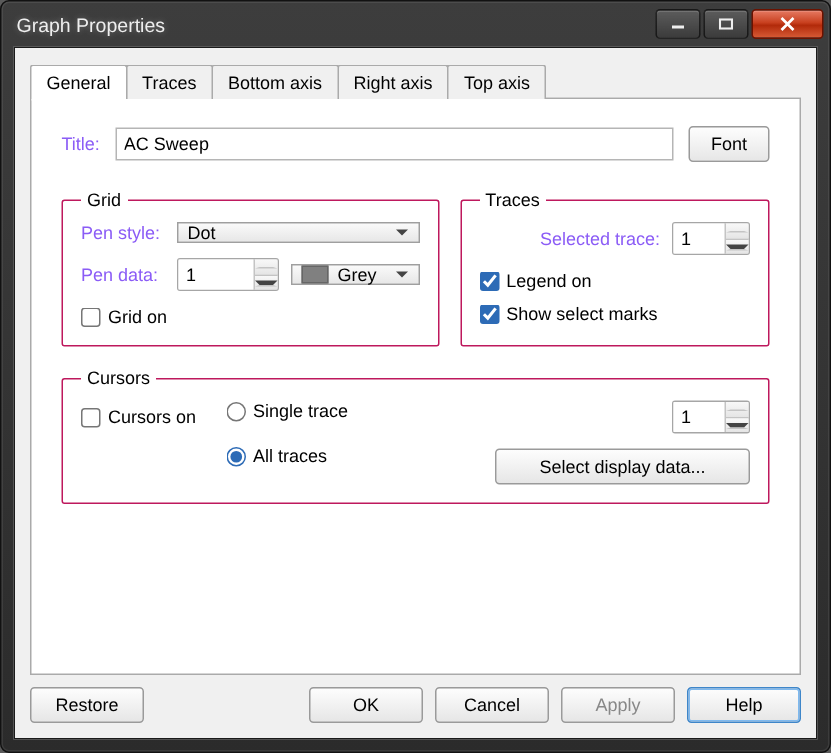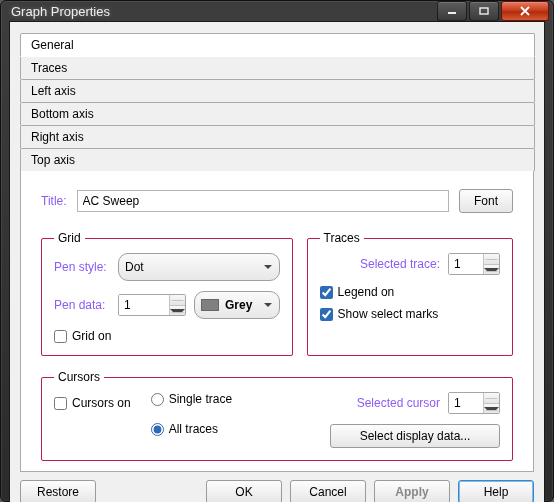--- a/index.html
+++ b/index.html
@@ -47,21 +47,21 @@
   .win-btn svg { display:block; }
   .client {
     flex: 1;
     margin: 0 8px 8px 8px;
     background: #f0f0f0;
     border: 1px solid #1a1a1a;
     display: flex;
     flex-direction: column;
     padding: 10px;
   }
-  .tabs { display: flex; position: relative; top: 1px; z-index: 2; flex-direction: column; }
+  .tabs { display: flex; position: relative; top: 1px; z-index: 2; }
   .tab {
     padding: 4px 10px;
     border: 1px solid #aaa;
     border-bottom: none;
     background: #f0f0f0;
     margin-right: -1px;
     border-radius: 2px 2px 0 0;
     cursor: default;
   }
   .tab.active {
@@ -94,45 +94,45 @@
   }
   .btn {
     height: 24px;
     padding: 0 14px;
     border: 1px solid #9a9a9a;
     border-radius: 3px;
     background: linear-gradient(#fdfdfd,#e6e6e6);
     font: inherit;
     cursor: default;
   }
-  .btn.disabled { color: #888; font-weight: bold; }
+  .btn.disabled { color: #888; }
   .btn.default {
     border-color: #3e86c9;
     box-shadow: 0 0 0 1px #7fb9ee inset;
   }
   fieldset {
     border: 1px solid #be185d;
     border-radius: 2px;
     padding: 8px 12px 12px 12px;
     margin: 0;
   }
   legend { padding: 0 4px; color:#000; }
   .mid { display:flex; gap: 14px; margin-bottom: 14px; }
   .grid-fs { flex: 1.25; }
   .traces-fs { flex: 1; }
   .grid-row { display:flex; align-items:center; gap:8px; margin-bottom:10px; }
   .grid-row .lbl { width: 56px; }
   .select {
-    height: 28px;
+    height: 14px;
     border: 1px solid #9f9f9f;
     background: linear-gradient(#fafafa,#e7e7e7);
     padding: 0 20px 0 6px;
     display:flex; align-items:center;
     position: relative;
-    border-radius: 10px;
+    border-radius: 0;
   }
   .select::after {
     content:"";
     position:absolute; right:7px; top:50%;
     border:4px solid transparent; border-top-color:#444;
     transform: translateY(-2px);
   }
   .spinner {
     height:22px; display:flex;
     border:1px solid #a6a6a6;
@@ -147,21 +147,21 @@
     width:16px; display:flex; flex-direction:column;
     border-left:1px solid #c4c4c4;
   }
   .spinner .arrows div{
     flex:1; display:flex; align-items:center; justify-content:center;
     background:linear-gradient(#f8f8f8,#e5e5e5);
   }
   .spinner .arrows div:first-child{ border-bottom:1px solid #c4c4c4;}
   .spinner .tri-up { width:0;height:0;border:3px solid transparent;border-bottom-color:#444; transform:translateY(-1px);}
   .spinner .tri-dn { width:0;height:0;border:3px solid transparent;border-top-color:#444; transform:translateY(1px);}
-  .color-select { display:flex; align-items:center; gap:6px;font-weight:bold; }
+  .color-select { display:flex; align-items:center; gap:6px; }
   .swatch { width:18px; height:12px; background:#808080; border:1px solid #666;}
   .chk { display:flex; align-items:center; gap:5px; }
   .chk input { width:13px; height:13px; margin:0; accent-color:#2d6bb6;}
   .traces-row { display:flex; align-items:center; gap:8px; margin-bottom:10px; justify-content:flex-end;}
   .cursors-fs {}
   .cursors-inner { display:flex; align-items:flex-start; gap: 20px; }
   .radio { display:flex; align-items:center; gap:5px; margin-bottom:16px;}
   .radio input { margin:0; width:13px;height:13px; accent-color:#2d6bb6;}
   .right-side { margin-left:auto; display:flex; flex-direction:column; align-items:flex-end; gap:10px;}
   .display-btn { width: 170px; }
@@ -196,21 +196,20 @@
           </svg>
       </div>
     </div>
   </div>
 
   <div class="client">
 
     <div class="tabs">
       <div class="tab active">General</div>
       <div class="tab">Traces</div>
-      <div class="tab">Left axis</div>
       <div class="tab">Bottom axis</div>
       <div class="tab">Right axis</div>
       <div class="tab">Top axis</div>
     </div>
 
     <div class="tab-page">
 
       <div class="row-title">
         <span class="lbl">Title:</span>
         <input class="text" type="text" value="AC Sweep" style="">
@@ -291,21 +290,20 @@
               <input type="radio" name="curmode" style="">
               <span>Single trace</span>
             </label>
             <label class="radio" style="margin-bottom:0">
               <input type="radio" name="curmode" checked="" style="">
               <span>All traces</span>
             </label>
           </div>
           <div class="right-side">
             <div style="display:flex;align-items:center;gap:8px">
-              <span class="lbl">Selected cursor</span>
               <div class="spinner">
                 <input type="text" style="width: 34px;" value="1">
                 <div class="arrows">
                   <div>
                       <div class="tri-up"></div>
                     </div>
                   <div>
                       <div class="tri-dn"></div>
                     </div>
                 </div>

